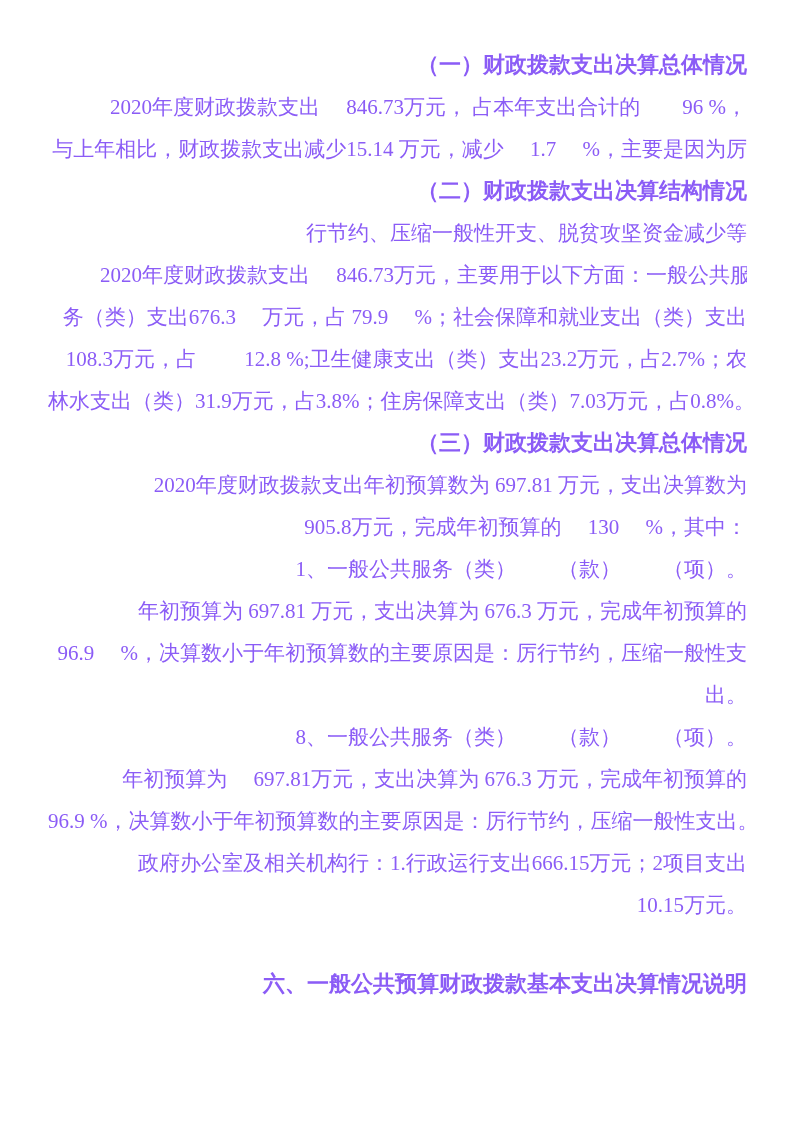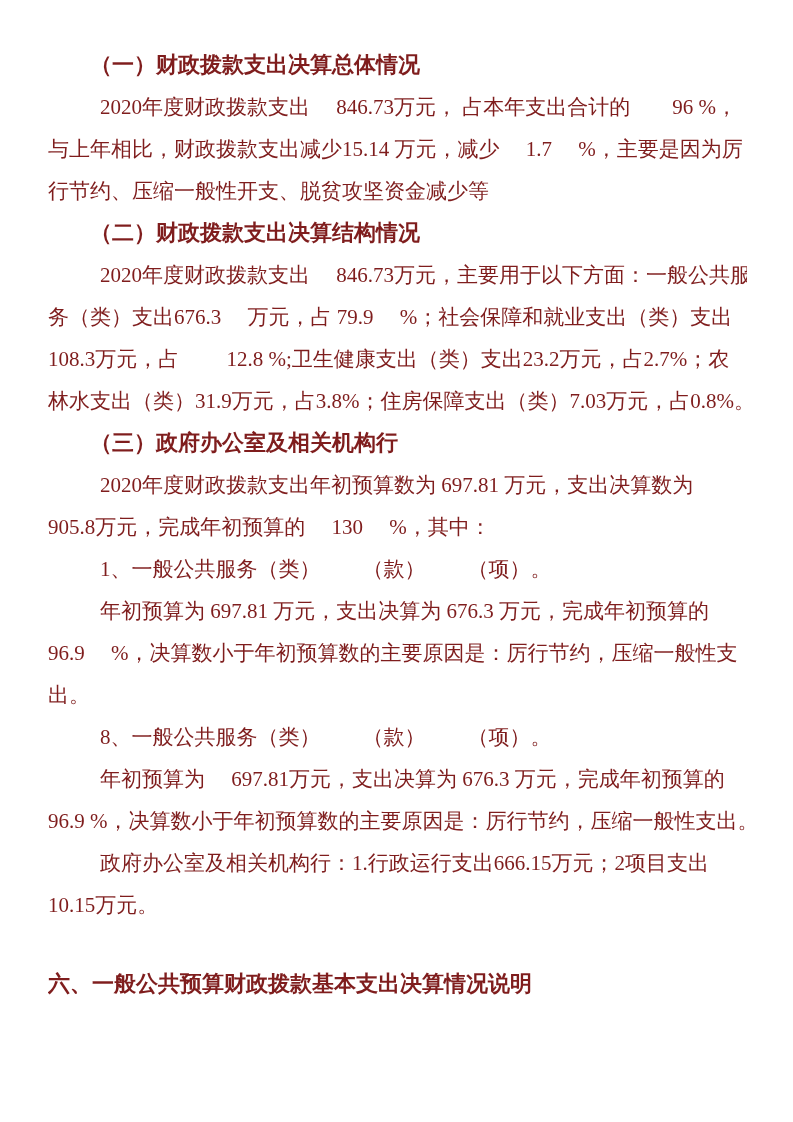--- a/index.html
+++ b/index.html
@@ -15,50 +15,51 @@
   }
   .content {
     padding: 44px 46px 0 48px;
   }
   .row {
     height: 42px;
     line-height: 42px;
     white-space: pre;
     font-family: "Liberation Serif", "DejaVu Serif", serif;
     font-size: 21px;
-    color: #7f1d1d;
+    color: #8b5cf6;
     overflow: hidden;
+    text-align: right;
   }
   .row.h {
     font-family: "Liberation Sans", "DejaVu Sans", sans-serif;
     font-weight: bold;
     font-size: 22px;
   }
   .row.sub { text-indent: 42px; }      
   .row.ind { text-indent: 52px; }      
   .row.main { margin-top: 37px; text-indent: 0; }  
 </style>
 </head>
 <body>
 
 <div class="page">
   <div class="content">
 
     <div class="row h sub">（一）财政拨款支出决算总体情况</div>
     <div class="row ind">2020年度财政拨款支出　 846.73万元， 占本年支出合计的　　96 %，</div>
     <div class="row">与上年相比，财政拨款支出减少15.14 万元，减少　 1.7　 %，主要是因为厉</div>
+    <div class="row h sub">（二）财政拨款支出决算结构情况</div>
+
     <div class="row">行节约、压缩一般性开支、脱贫攻坚资金减少等</div>
-
-    <div class="row h sub">（二）财政拨款支出决算结构情况</div>
     <div class="row ind">2020年度财政拨款支出　 846.73万元，主要用于以下方面：一般公共服</div>
     <div class="row">务（类）支出676.3　 万元，占 79.9　 %；社会保障和就业支出（类）支出</div>
     <div class="row">108.3万元，占　　 12.8 %;卫生健康支出（类）支出23.2万元，占2.7%；农</div>
     <div class="row">林水支出（类）31.9万元，占3.8%；住房保障支出（类）7.03万元，占0.8%。</div>
 
-    <div class="row h sub">（三）政府办公室及相关机构行</div>
+    <div class="row h sub">（三）财政拨款支出决算总体情况</div>
     <div class="row ind">2020年度财政拨款支出年初预算数为 697.81 万元，支出决算数为</div>
     <div class="row">905.8万元，完成年初预算的　 130　 %，其中：</div>
     <div class="row ind">1、一般公共服务（类）　　（款）　　（项）。</div>
     <div class="row ind">年初预算为 697.81 万元，支出决算为 676.3 万元，完成年初预算的</div>
     <div class="row">96.9　 %，决算数小于年初预算数的主要原因是：厉行节约，压缩一般性支</div>
     <div class="row">出。</div>
     <div class="row ind">8、一般公共服务（类）　　（款）　　（项）。</div>
     <div class="row ind">年初预算为　 697.81万元，支出决算为 676.3 万元，完成年初预算的</div>
     <div class="row">96.9 %，决算数小于年初预算数的主要原因是：厉行节约，压缩一般性支出。</div>
     <div class="row ind">政府办公室及相关机构行：1.行政运行支出666.15万元；2项目支出</div>

